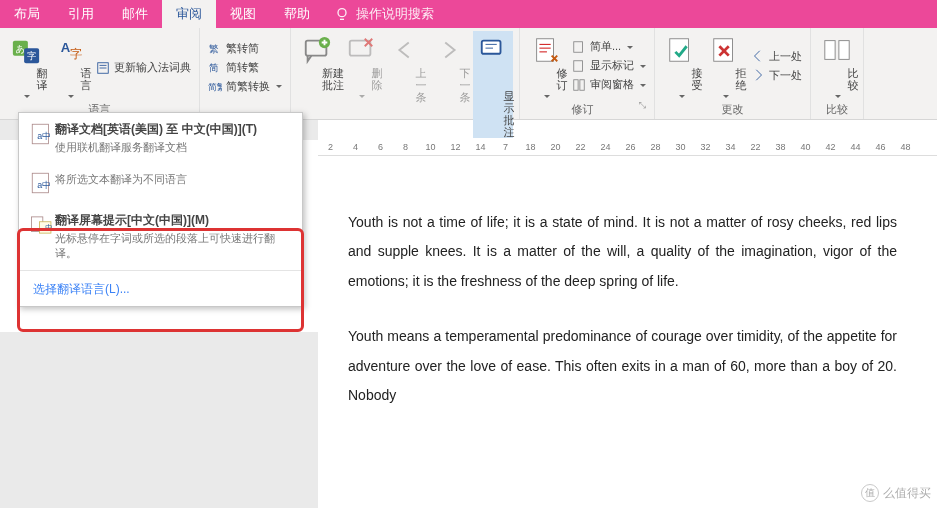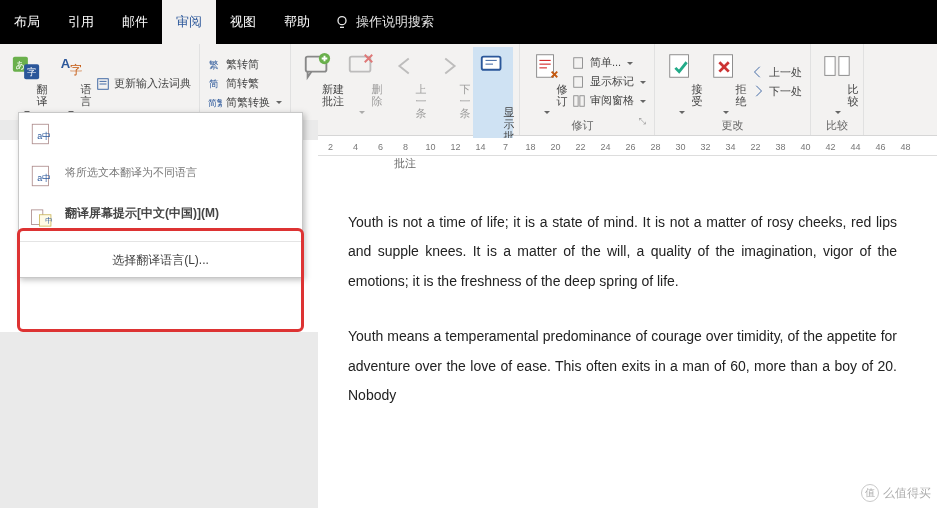--- a/index.html
+++ b/index.html
@@ -1,41 +1,41 @@
 <!DOCTYPE html>
 <html><head>
 <meta charset="utf-8">
 <style>
 * { margin:0; padding:0; box-sizing:border-box; font-family:"Microsoft YaHei","Segoe UI",sans-serif; }
 body { width:937px; height:508px; overflow:hidden; background:#fff; }
-.tabbar { height:44px; background:#000000; display:flex; align-items:center; color:#fff; font-size:13px; }
+.tabbar { height:28px; background:#ec4899; display:flex; align-items:center; color:#fff; font-size:13px; }
 .tab { padding:0 14px; height:100%; display:flex; align-items:center; cursor:pointer; }
 .tab.active { background:#f3f2f1; color:#2b579a; }
 .searchhint { display:flex; align-items:center; gap:6px; padding:0 10px; opacity:.9; }
 .searchhint svg { width:16px; height:16px; }
 .ribbon { height:92px; background:#f3f2f1; display:flex; border-bottom:1px solid #d6d6d6; }
 .group { display:flex; flex-direction:column; justify-content:space-between; padding:3px 6px 0; border-right:1px solid #e1e1e1; }
 .group .body { display:flex; gap:4px; flex:1; }
 .group .label { text-align:center; font-size:11px; color:#666; padding:2px 0; }
 .bigbtn { width:40px; display:flex; flex-direction:column; align-items:center; justify-content:flex-start; gap:2px; font-size:11px; color:#444; padding-top:4px; text-align:center; }
 .bigbtn svg { width:30px; height:30px; }
 .bigbtn .cap { line-height:1.1;margin-left:32px; }
 .smallstack { display:flex; flex-direction:column; gap:2px; font-size:11px; color:#444; justify-content:center; }
 .smallrow { display:flex; align-items:center; gap:4px; white-space:nowrap; padding:1px 2px; }
 .smallrow svg { width:14px; height:14px; }
 .drop::after { content:""; display:inline-block; margin-left:2px; border:3px solid transparent; border-top-color:#666; transform:translateY(2px); }
 .highlight { background:#cfe2f3;gap:25px; }
 .dlaunch { font-size:9px; color:#888; text-align:right; padding-right:2px; }
 .dropdown { position:absolute; left:18px; top:112px; width:285px; background:#fff; border:1px solid #c8c8c8; box-shadow:2px 2px 6px rgba(0,0,0,.25); font-size:12px; color:#333; }
-.dropdown .item { display:flex; gap:10px; padding:8px 10px; }
+.dropdown .item { display:flex; gap:0; padding:8px 10px; }
 .dropdown .item .ico { width:26px; height:26px; flex-shrink:0; }
 .dropdown .item .tx .ttl { font-weight:bold; color:#444; }
 .dropdown .item .tx .desc { color:#777; font-size:11px; line-height:1.3; margin-top:2px; }
 .dropdown .sep { height:1px; background:#e4e4e4; margin:2px 0; }
-.dropdown .lang { padding:8px 14px; color:#404040;text-align:center; }
+.dropdown .lang { padding:8px 14px; color:#3b82f6; }
 .redbox { position:absolute; left:17px; top:228px; width:287px; height:104px; border:3px solid #d33; border-radius:6px; pointer-events:none; }
 .ruler { position:absolute; left:318px; top:138px; right:0; height:18px; background:#fff; border-bottom:1px solid #ddd; font-size:9px; color:#777; display:flex; align-items:center; overflow:hidden; }
 .ruler span { width:25px; text-align:center; }
 .doc { position:absolute; left:318px; top:160px; right:0; bottom:0; padding:48px 40px 0 30px; font-size:14px; color:#222; line-height:2.1; }
 .doc p { margin-bottom:26px; text-align:justify; }
 .watermark { position:absolute; right:6px; bottom:6px; font-size:12px; color:#999; display:flex; align-items:center; gap:4px; opacity:.8; }
 .watermark .circ { width:18px; height:18px; border:1px solid #bbb; border-radius:50%; display:flex; align-items:center; justify-content:center; font-size:10px; }
 .leftedge { position:absolute; left:0; top:120px; width:318px; height:20px; background:#eaeaea; }
 .graycol { position:absolute; left:0; top:332px; width:318px; bottom:0; background:#eaeaea; }
 </style>
@@ -249,38 +249,43 @@
 </div>
 
 <div class="leftedge"></div>
 
 <div class="dropdown">
   <div class="item">
     <svg class="ico" viewBox="0 0 32 32">
         <rect x="4" y="4" width="20" height="24" fill="#fff" stroke="#a88"></rect>
         <text x="10" y="22" font-size="11" fill="#2b579a">a中</text>
       </svg>
+    <div class="tx">
+      <div class="ttl">翻译文档[英语(美国) 至 中文(中国)](T)</div>
+      <div class="desc">使用联机翻译服务翻译文档</div>
+    </div>
   </div>
   <div class="item">
     <svg class="ico" viewBox="0 0 32 32">
         <rect x="4" y="4" width="20" height="24" fill="#fff" stroke="#a88"></rect>
         <text x="10" y="22" font-size="11" fill="#2b579a">a中</text>
       </svg>
     <div class="tx">
       <div class="desc">将所选文本翻译为不同语言</div>
     </div>
   </div>
   <div class="item">
     <svg class="ico" viewBox="0 0 32 32">
         <rect x="3" y="6" width="14" height="18" fill="#fff" stroke="#a88"></rect>
         <rect x="13" y="12" width="14" height="14" fill="#fffbe6" stroke="#c9b458"></rect>
         <text x="20" y="22" font-size="9" fill="#2b579a">中</text>
       </svg>
     <div class="tx">
       <div class="ttl">翻译屏幕提示[中文(中国)](M)</div>
+      <div class="desc">光标悬停在字词或所选的段落上可快速进行翻译。</div>
     </div>
   </div>
   <div class="sep"></div>
   <div class="lang">选择翻译语言(L)...</div>
 </div>
 
 <div class="redbox"></div>
 
 <div class="graycol"></div>
 

